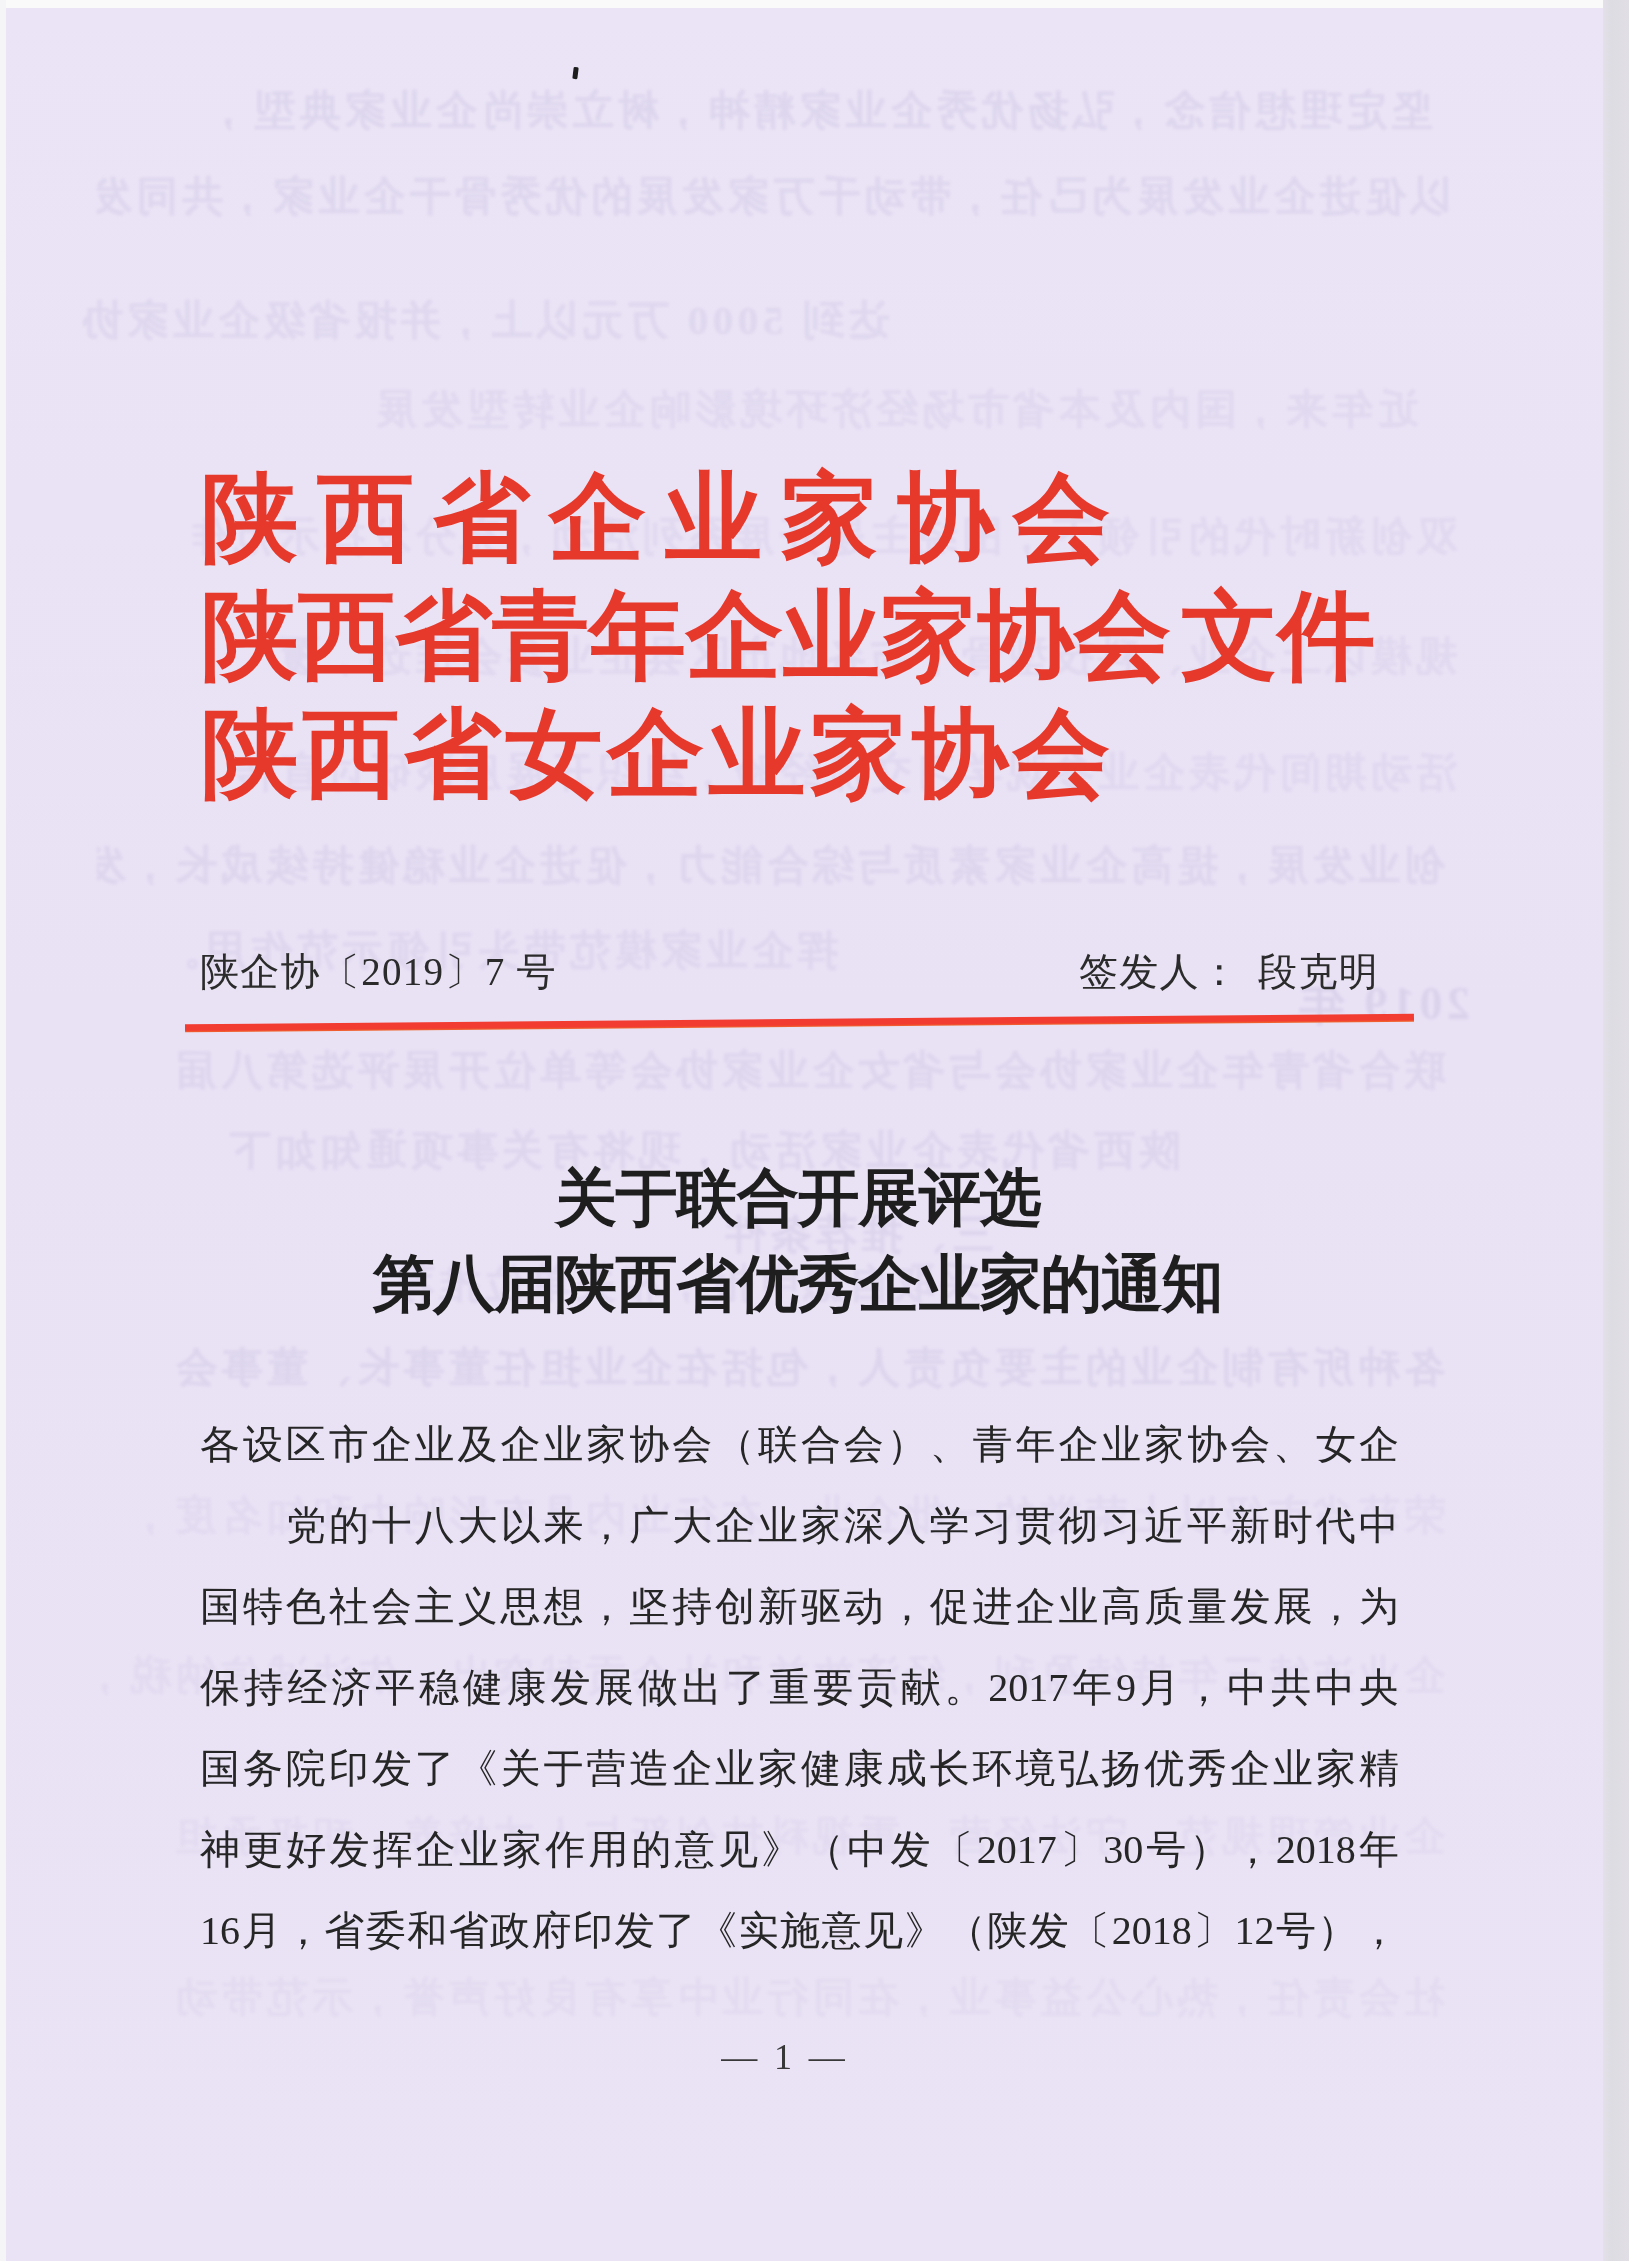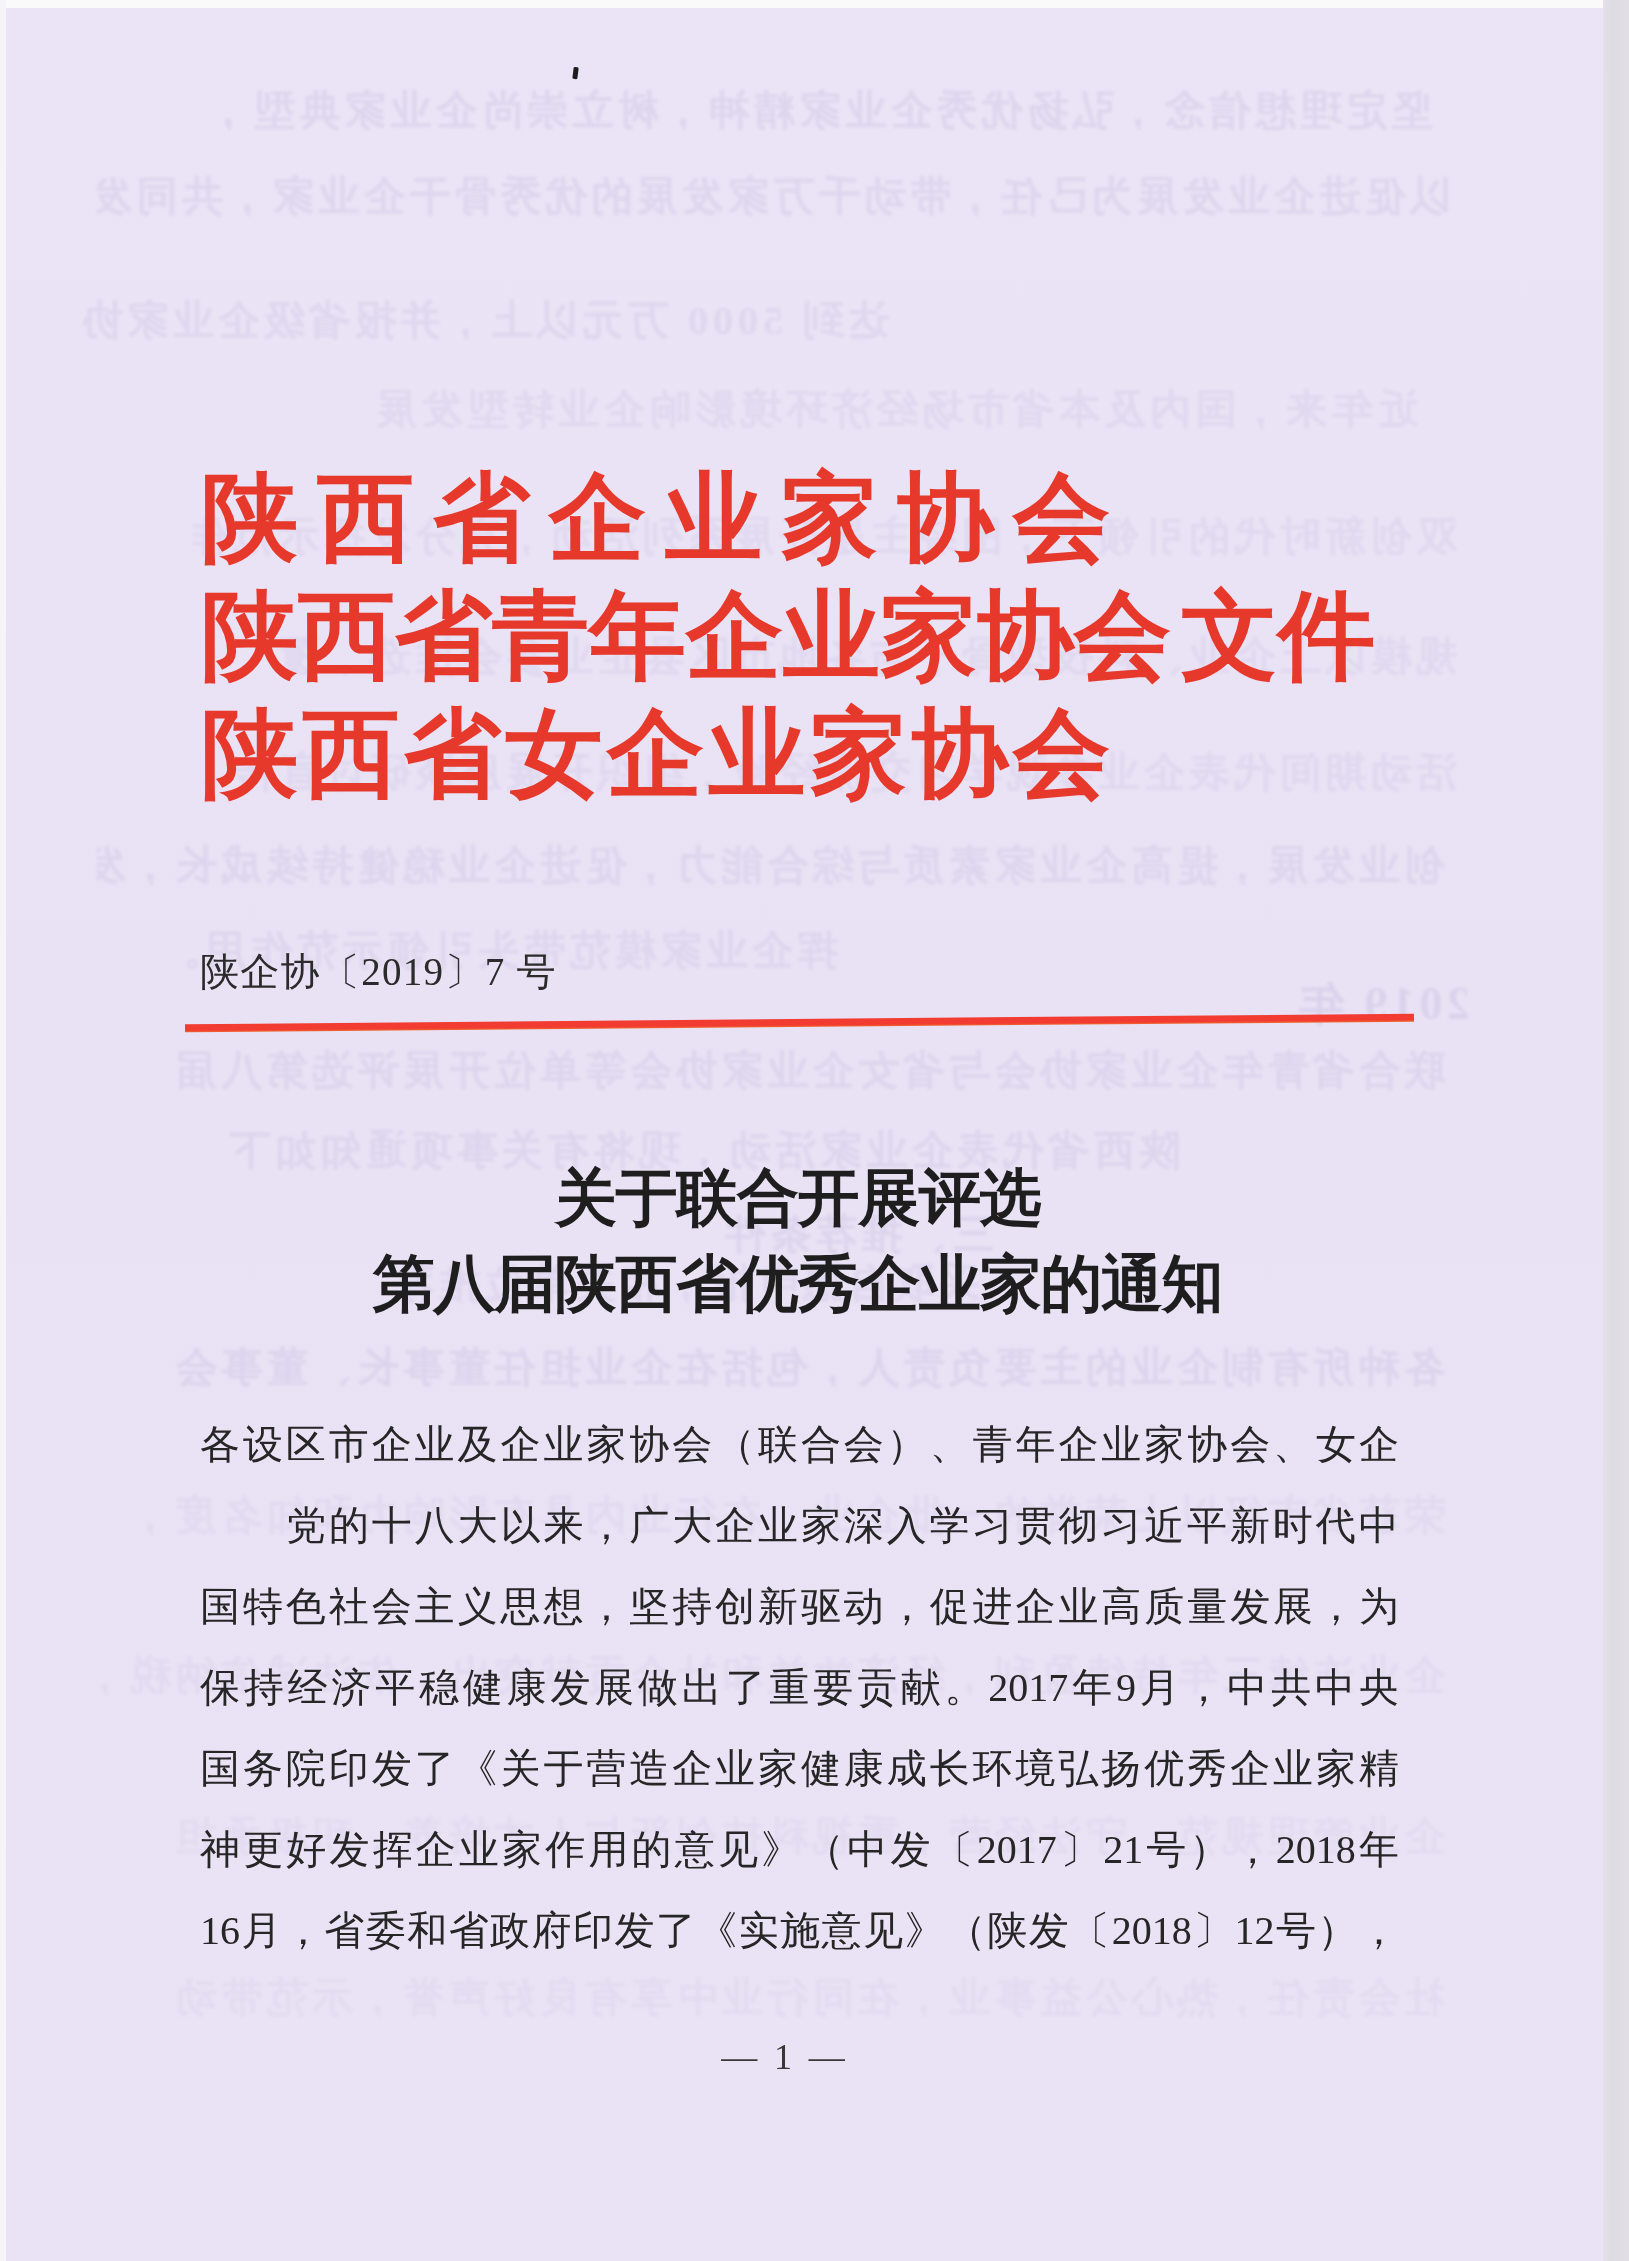--- a/index.html
+++ b/index.html
@@ -146,20 +146,23 @@
       <span>女</span>
       <span>企</span>
       <span>业</span>
       <span>家</span>
       <span>协</span>
       <span>会</span>
     </div>
 
   <div class="meta">
     <span>陕企协〔2019〕7 号</span>
+    <span>
+      <span>签发人：</span><span class="signer-name">段克明</span>
+    </span>
   </div>
 
   <div class="red-rule"></div>
 
   <div class="doc-title">
     <div class="t">关于联合开展评选</div>
     <div class="t">第八届陕西省优秀企业家的通知</div>
   </div>
 
   <div class="body-block">
@@ -325,21 +328,21 @@
         <span>的</span>
         <span>意</span>
         <span>见</span>
         <span>》</span>
         <span>（</span>
         <span>中</span>
         <span>发</span>
         <span>〔</span>
         <span>2017</span>
         <span>〕</span>
-        <span>21</span>
+        <span>30</span>
         <span>号</span>
         <span>）</span>
         <span>，</span>
         <span>2018</span>
         <span>年</span>
       </div>
       <div class="ln jchars">
         <span>16</span>
         <span>月</span>
         <span>，</span>

